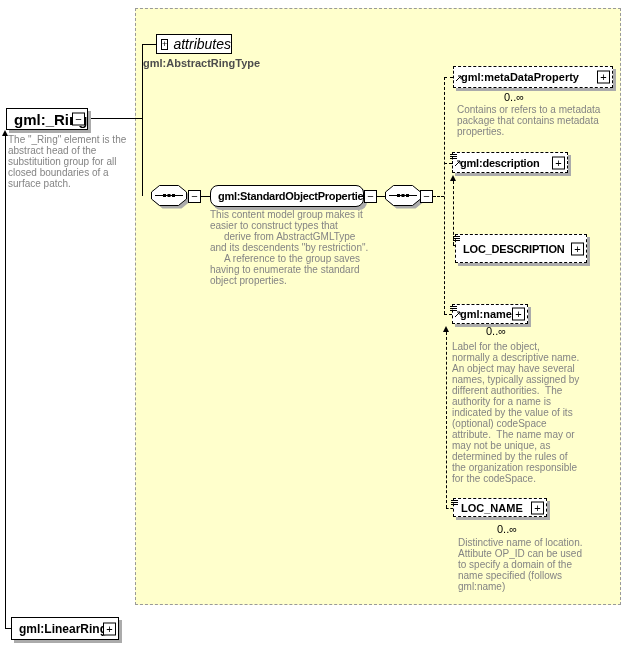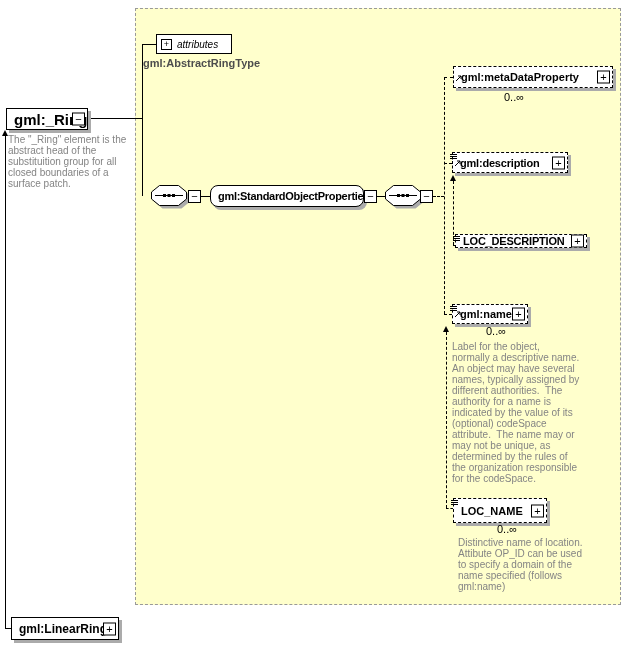--- a/index.html
+++ b/index.html
@@ -33,21 +33,21 @@
 
   .oct{position:absolute;}
 
   .corner-eq{position:absolute;left:-3px;top:-7px;}
   .corner-arrow{position:absolute;left:1px;bottom:1px;}
 
   .attr-box{position:absolute;background:#fff;border:1px solid #000;display:flex;
             align-items:center;box-sizing:border-box;}
   .attr-box .plus-sq{width:11px;height:11px;border:1px solid #000;font-size:9px;line-height:9px;
             text-align:center;margin-left:4px;box-sizing:border-box;}
-  .attr-box .lbl{font-style:italic;font-size:10px;padding-left:5px;color:#000;}
+  .attr-box .lbl{font-style:italic;font-size:14px;padding-left:5px;color:#000;}
 
   .sop-lbl{font-weight:bold;font-size:10px;letter-spacing:-0.3px;}
 </style>
 </head>
 <body>
 
 <div id="canvas">
 
   <div class="frame"></div>
   <div class="frame-title">gml:AbstractRingType</div>
@@ -100,20 +100,27 @@
       <rect x="16.5" y="9" width="3" height="3" fill="#000"></rect>
       <rect x="21" y="9" width="3" height="3" fill="#000"></rect>
     </svg>
   </div>
   <div class="handle" style="left:188px;top:190px;">−</div>
 
   <div class="box" style="left:210px;top:185px;width:154px;height:22px;border-radius:8px;">
     <span class="lbl sop-lbl">gml:StandardObjectProperties</span>
   </div>
   <div class="handle" style="left:364px;top:190px;">−</div>
+  <div class="ann" style="left:210px;top:209px;width:190px;">This content model group makes it
+easier to construct types that
+     derive from AbstractGMLType
+and its descendents "by restriction".
+     A reference to the group saves
+having to enumerate the standard
+object properties.</div>
 
   <div class="oct" style="left:385px;top:185px;">
     <svg width="40" height="26" viewBox="0 0 40 26">
       <path d="M11.5,3.5 L30.5,3.5 L38.5,10 L38.5,17 L30.5,23.5 L11.5,23.5 L3.5,17 L3.5,10 Z" fill="#ababab" stroke="none"></path>
       <path d="M8.5,0.5 L27.5,0.5 L35.5,7 L35.5,14 L27.5,20.5 L8.5,20.5 L0.5,14 L0.5,7 Z" fill="#fff" stroke="#000"></path>
       <line x1="4" y1="10.5" x2="32" y2="10.5" stroke="#000"></line>
       <rect x="12" y="9" width="3" height="3" fill="#000"></rect>
       <rect x="16.5" y="9" width="3" height="3" fill="#000"></rect>
       <rect x="21" y="9" width="3" height="3" fill="#000"></rect>
     </svg>
@@ -123,37 +130,40 @@
   <div class="box dashed-box" style="left:453px;top:66px;width:160px;height:22px;">
     <span class="corner-arrow">
       <svg width="8" height="8">
           <path d="M1,7 L6,2 M3,2 L6,2 L6,5" stroke="#000" fill="none"></path>
         </svg>
     </span>
     <span class="lbl">gml:metaDataProperty</span>
     <span class="handle-in">+</span>
   </div>
   <div class="occurs" style="left:504px;top:91px;">0..∞</div>
+  <div class="ann" style="left:457px;top:104px;width:166px;">Contains or refers to a metadata
+package that contains metadata
+properties.</div>
 
   <div class="box dashed-box" style="left:452px;top:152px;width:116px;height:21px;">
     <span class="corner-eq">
       <svg width="9" height="7">
           <path d="M0,1.5 H7 M0,3.5 H7 M0,5.5 H7" stroke="#000"></path>
         </svg>
     </span>
     <span class="corner-arrow">
       <svg width="8" height="8">
           <path d="M1,7 L6,2 M3,2 L6,2 L6,5" stroke="#000" fill="none"></path>
         </svg>
     </span>
     <span class="lbl" style="letter-spacing:-0.2px;">gml:description</span>
     <span class="handle-in">+</span>
   </div>
 
-  <div class="box dashed-box" style="left:455px;top:234px;width:132px;height:14px;">
+  <div class="box dashed-box" style="left:455px;top:234px;width:132px;height:29px;">
     <span class="corner-eq">
       <svg width="9" height="7">
           <path d="M0,1.5 H7 M0,3.5 H7 M0,5.5 H7" stroke="#000"></path>
         </svg>
     </span>
     <span class="lbl" style="letter-spacing:-0.2px;">LOC_DESCRIPTION</span>
     <span class="handle-in">+</span>
   </div>
 
   <div class="box dashed-box" style="left:452px;top:304px;width:76px;height:20px;">
@@ -178,21 +188,21 @@
 different authorities.  The
 authority for a name is
 indicated by the value of its
 (optional) codeSpace
 attribute.  The name may or
 may not be unique, as
 determined by the rules of
 the organization responsible
 for the codeSpace.</div>
 
-  <div class="box dashed-box" style="left:453px;top:498px;width:94px;height:25px;">
+  <div class="box dashed-box" style="left:453px;top:498px;width:94px;height:19px;">
     <span class="corner-eq">
       <svg width="9" height="7">
           <path d="M0,1.5 H7 M0,3.5 H7 M0,5.5 H7" stroke="#000"></path>
         </svg>
     </span>
     <span class="lbl">LOC_NAME</span>
     <span class="handle-in">+</span>
   </div>
   <div class="occurs" style="left:497px;top:523px;">0..∞</div>
   <div class="ann" style="left:458px;top:537px;width:162px;">Distinctive name of location.

